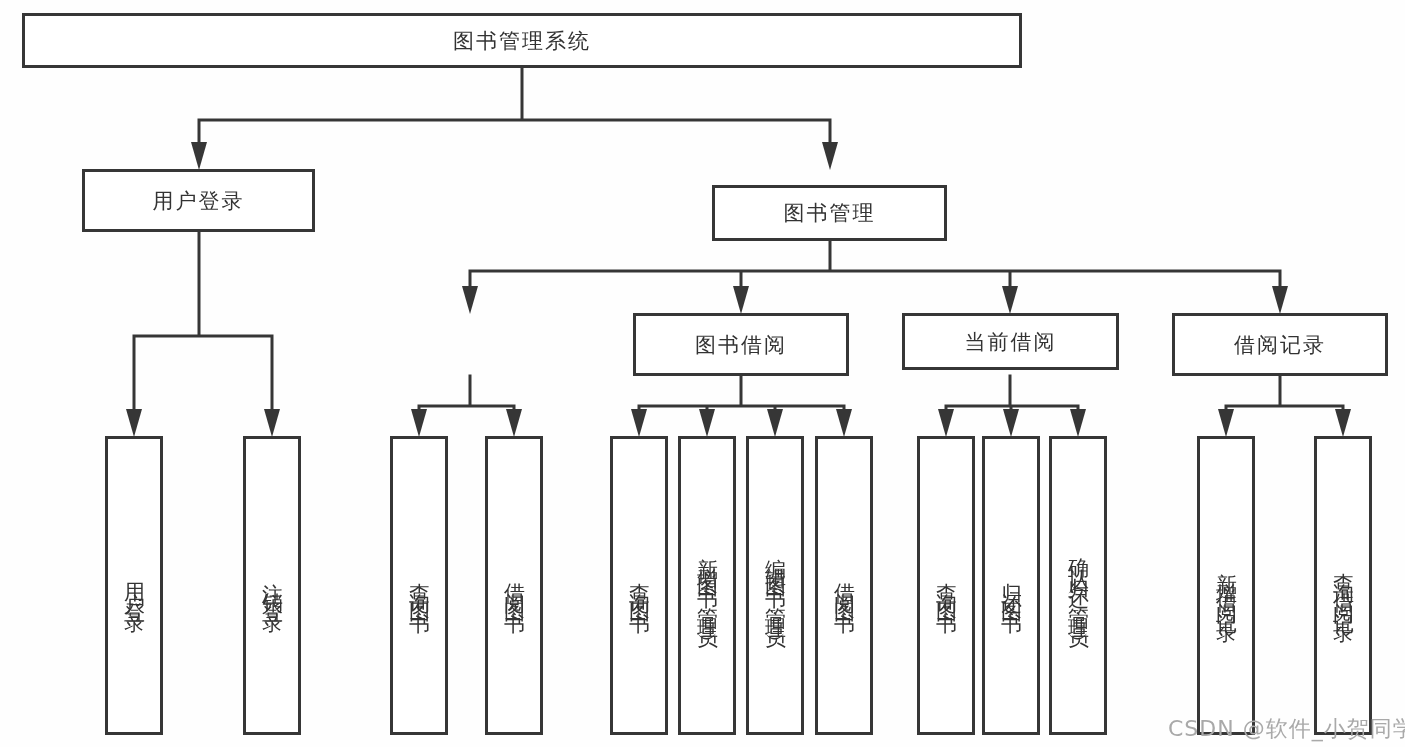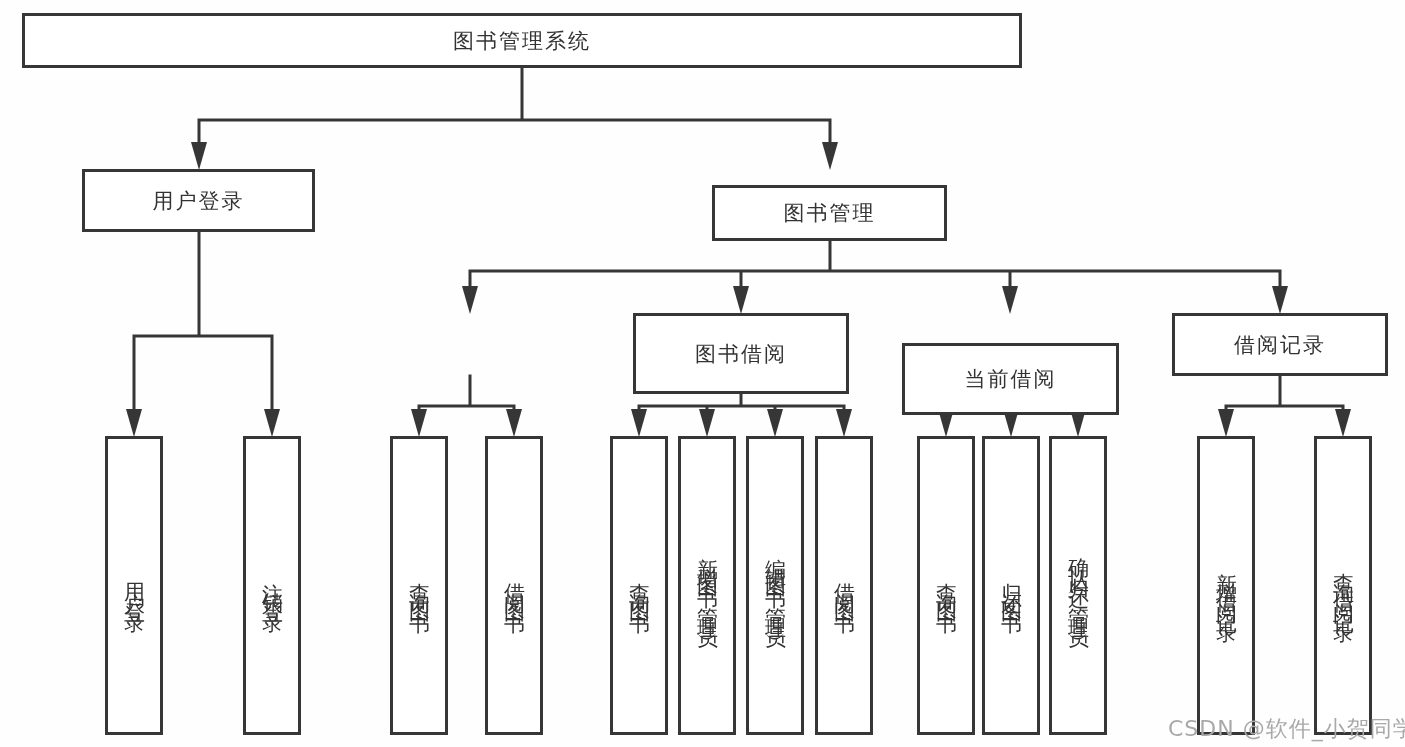--- a/index.html
+++ b/index.html
@@ -35,22 +35,22 @@
     position:absolute; left:1168px; top:714px;
     font-size:22px; color:#a9a9a9; letter-spacing:1px;
     z-index:5; white-space:nowrap;
   }
 
   
   #root-box        { left:22px;  top:13px;  width:1000px; height:55px;justify-content:center; }
   #user-login-box  { left:82px;  top:169px; width:233px;  height:63px; }
   #book-mgmt-box   { left:712px; top:170px; width:235px;  height:56px;margin-top:15px; }
   #new-book-box    { left:363px; top:313px; width:215px;  height:63px; }
-  #book-borrow-box { left:633px; top:313px; width:216px;  height:81px;justify-content:center; }
-  #cur-borrow-box  { left:902px; top:313px; width:217px;  height:72px;margin-top:30px; }
+  #book-borrow-box { left:633px; top:313px; width:216px;  height:63px;justify-content:center; }
+  #cur-borrow-box  { left:902px; top:313px; width:217px;  height:57px; }
   #borrow-rec-box  { left:1172px;top:313px; width:216px;  height:63px;text-align:center; }
 </style>
 </head>
 <body>
 
 <div id="stage">
 
   <svg id="wires" viewBox="0 0 1405 747" xmlns="http://www.w3.org/2000/svg">
     <g stroke="#363636" stroke-width="3" fill="none" stroke-linecap="square">
 

